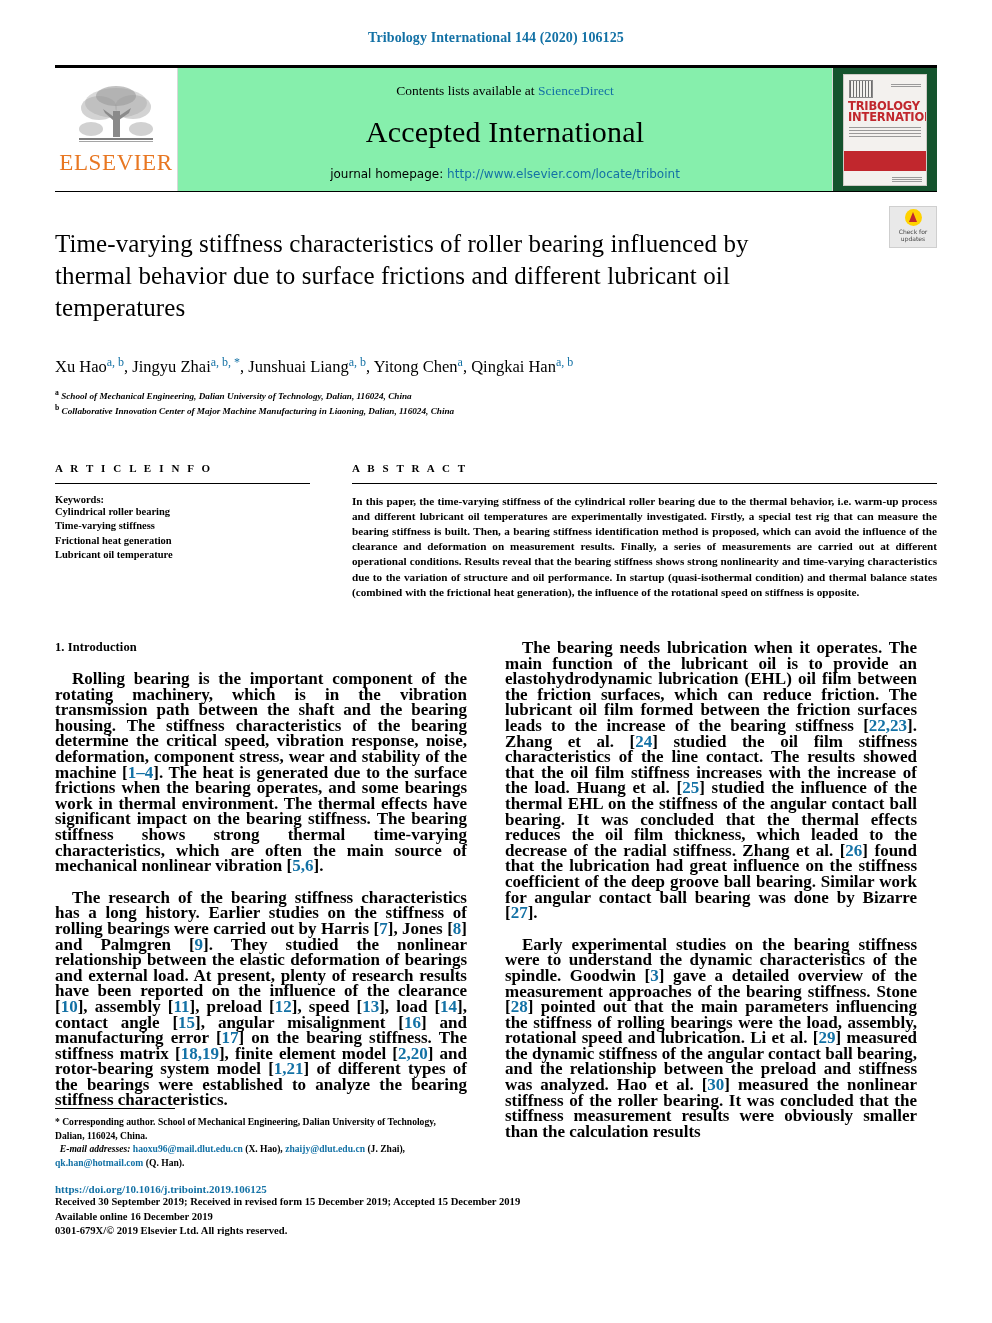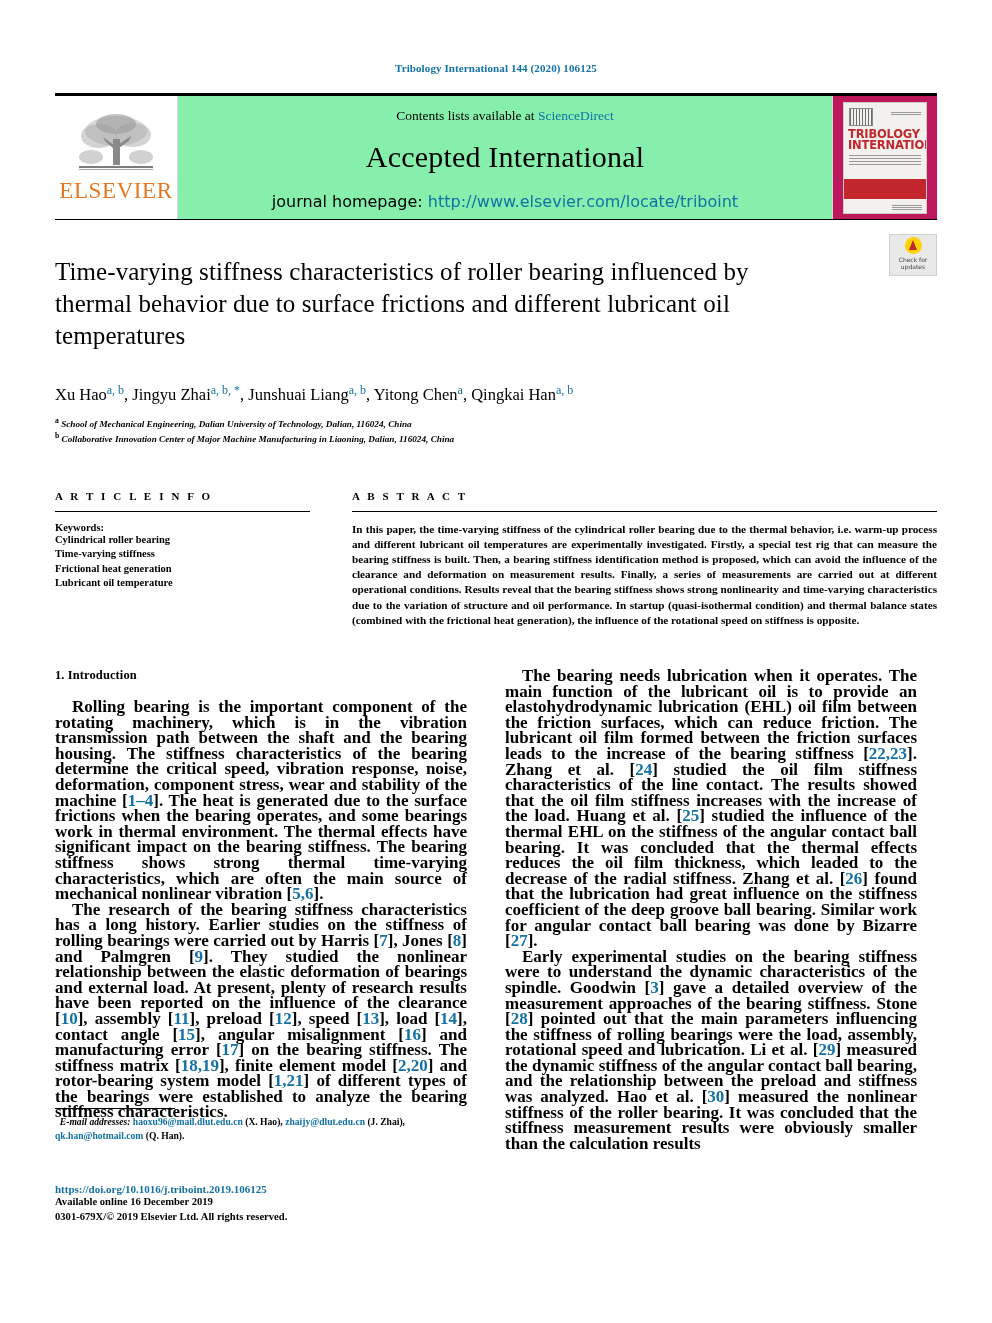--- a/index.html
+++ b/index.html
@@ -19,23 +19,23 @@
     width: 992px;
     height: 1323px;
     position: relative;
     box-sizing: border-box;
   }
 
   
   .running-head {
     text-align: center;
     color: #1371a5;
-    font-size: 11px;
-    font-weight: bold;
-    padding-top: 62px;
+    font-size: 14px;
+    font-weight: bold;
+    padding-top: 30px;
     letter-spacing: .1px;
   }
 
   
   .masthead {
     margin: 19px 55px 0 55px;
     border-top: 3px solid #000;
     border-bottom: 1px solid #000;
     height: 123px;
     display: flex;
@@ -71,27 +71,27 @@
   }
   .contents-line { font-size: 13.5px; margin-top: 4px; }
   .sciencedirect { color: #1371a5; }
   .journal-title {
     font-size: 30px;
     margin: 16px 0 18px 0;
     letter-spacing: .2px;
   }
   .homepage-line {
     font-family: "DejaVu Sans", sans-serif;
-    font-size: 16px;
+    font-size: 12px;
   }
   .homepage-url { color: #1371a5; }
   .masthead-right {
     width: 104px;
     flex: none;
-    background: #be185d;
+    background: #14532d;
     border-left: 1px solid #d8d8d8;
     display: flex;
     align-items: center;
     justify-content: center;
   }
   .cover {
     width: 84px;
     height: 112px;
     background: #f3f1ee;
     border: 1px solid #cfcbc6;
@@ -238,21 +238,21 @@
     letter-spacing: .1px;
   }
   p.body-p {
     font-size: 17px;
     line-height: 15.6px;
     text-align: justify;
     margin: 0;
     text-indent: 17px;
     font-weight: bold;
   }
-  p.body-p + p.body-p { margin-top: 0; }
+  p.body-p + p.body-p { margin-top: 16px; }
   .ref { color: #1371a5; }
 
   
   .footnote-area {
     position: absolute;
     left: 55px;
     width: 412px;
     top: 1108px;
   }
   .footnote-rule {
@@ -376,30 +376,32 @@
       <p class="body-p">The research of the bearing stiffness characteristics has a long history. Earlier studies on the stiffness of rolling bearings were carried out by Harris [<span class="ref">7</span>], Jones [<span class="ref">8</span>] and Palmgren [<span class="ref">9</span>]. They studied the nonlinear relationship between the elastic deformation of bearings and external load. At present, plenty of research results have been reported on the influence of the clearance [<span class="ref">10</span>], assembly [<span class="ref">11</span>], preload [<span class="ref">12</span>], speed [<span class="ref">13</span>], load [<span class="ref">14</span>], contact angle [<span class="ref">15</span>], angular misalignment [<span class="ref">16</span>] and manufacturing error [<span class="ref">17</span>] on the bearing stiffness. The stiffness matrix [<span class="ref">18,19</span>], finite element model [<span class="ref">2,20</span>] and rotor-bearing system model [<span class="ref">1,21</span>] of different types of the bearings were established to analyze the bearing stiffness characteristics.</p>
     </div>
     <div class="bcol">
       <p class="body-p">The bearing needs lubrication when it operates. The main function of the lubricant oil is to provide an elastohydrodynamic lubrication (EHL) oil film between the friction surfaces, which can reduce friction. The lubricant oil film formed between the friction surfaces leads to the increase of the bearing stiffness [<span class="ref">22,23</span>]. Zhang et al. [<span class="ref">24</span>] studied the oil film stiffness characteristics of the line contact. The results showed that the oil film stiffness increases with the increase of the load. Huang et al. [<span class="ref">25</span>] studied the influence of the thermal EHL on the stiffness of the angular contact ball bearing. It was concluded that the thermal effects reduces the oil film thickness, which leaded to the decrease of the radial stiffness. Zhang et al. [<span class="ref">26</span>] found that the lubrication had great influence on the stiffness coefficient of the deep groove ball bearing. Similar work for angular contact ball bearing was done by Bizarre [<span class="ref">27</span>].</p>
       <p class="body-p">Early experimental studies on the bearing stiffness were to understand the dynamic characteristics of the spindle. Goodwin [<span class="ref">3</span>] gave a detailed overview of the measurement approaches of the bearing stiffness. Stone [<span class="ref">28</span>] pointed out that the main parameters influencing the stiffness of rolling bearings were the load, assembly, rotational speed and lubrication. Li et al. [<span class="ref">29</span>] measured the dynamic stiffness of the angular contact ball bearing, and the relationship between the preload and stiffness was analyzed. Hao et al. [<span class="ref">30</span>] measured the nonlinear stiffness of the roller bearing. It was concluded that the stiffness measurement results were obviously smaller than the calculation results</p>
     </div>
   </div>
 
   <div class="footnote-area">
     <div class="footnote-rule"></div>
+    <div class="footnote">* Corresponding author. School of Mechanical Engineering, Dalian University of Technology, Dalian, 116024, China.</div>
     <div class="footnote">
       &nbsp;&nbsp;<span class="lbl">E-mail addresses:</span>
       <span class="mail">haoxu96@mail.dlut.edu.cn</span>
       <span>(X. Hao)</span>,
       <span class="mail">zhaijy@dlut.edu.cn</span>
       <span>(J. Zhai)</span>,
       <span class="mail">qk.han@hotmail.com</span>
       <span>(Q. Han)</span>.
     </div>
   </div>
 
   <div class="footer-block">
     <div class="doi">https://doi.org/10.1016/j.triboint.2019.106125</div>
+    <div class="hist">Received 30 September 2019; Received in revised form 15 December 2019; Accepted 15 December 2019</div>
     <div class="hist">Available online 16 December 2019</div>
     <div class="copyright">0301-679X/© 2019 Elsevier Ltd. All rights reserved.</div>
   </div>
 
 </div>
 
 </body></html>

